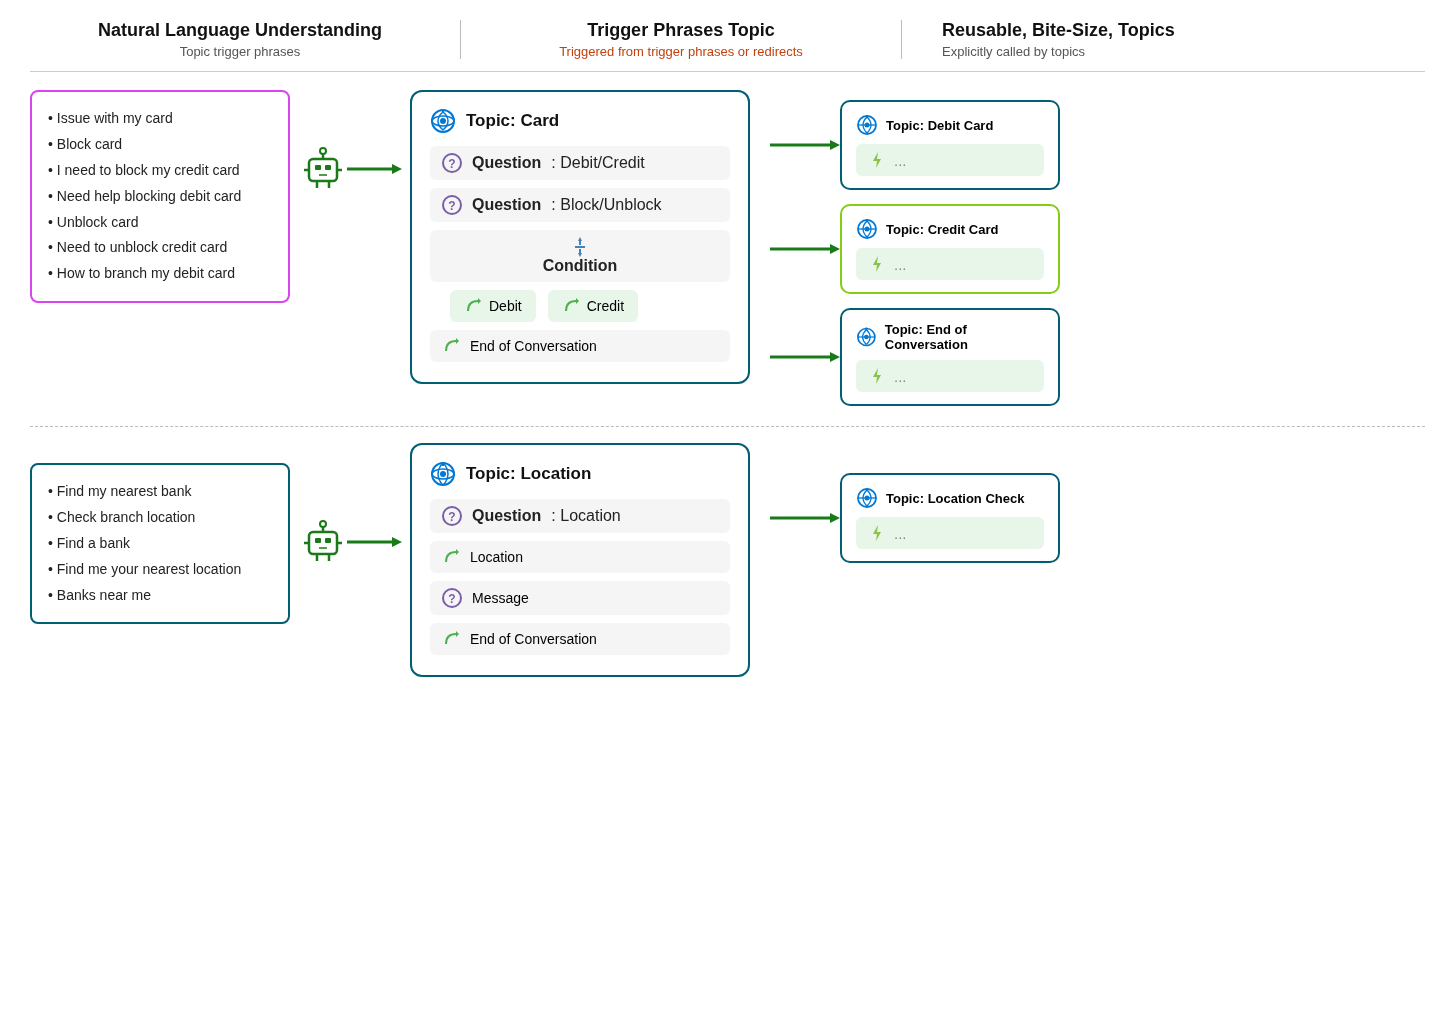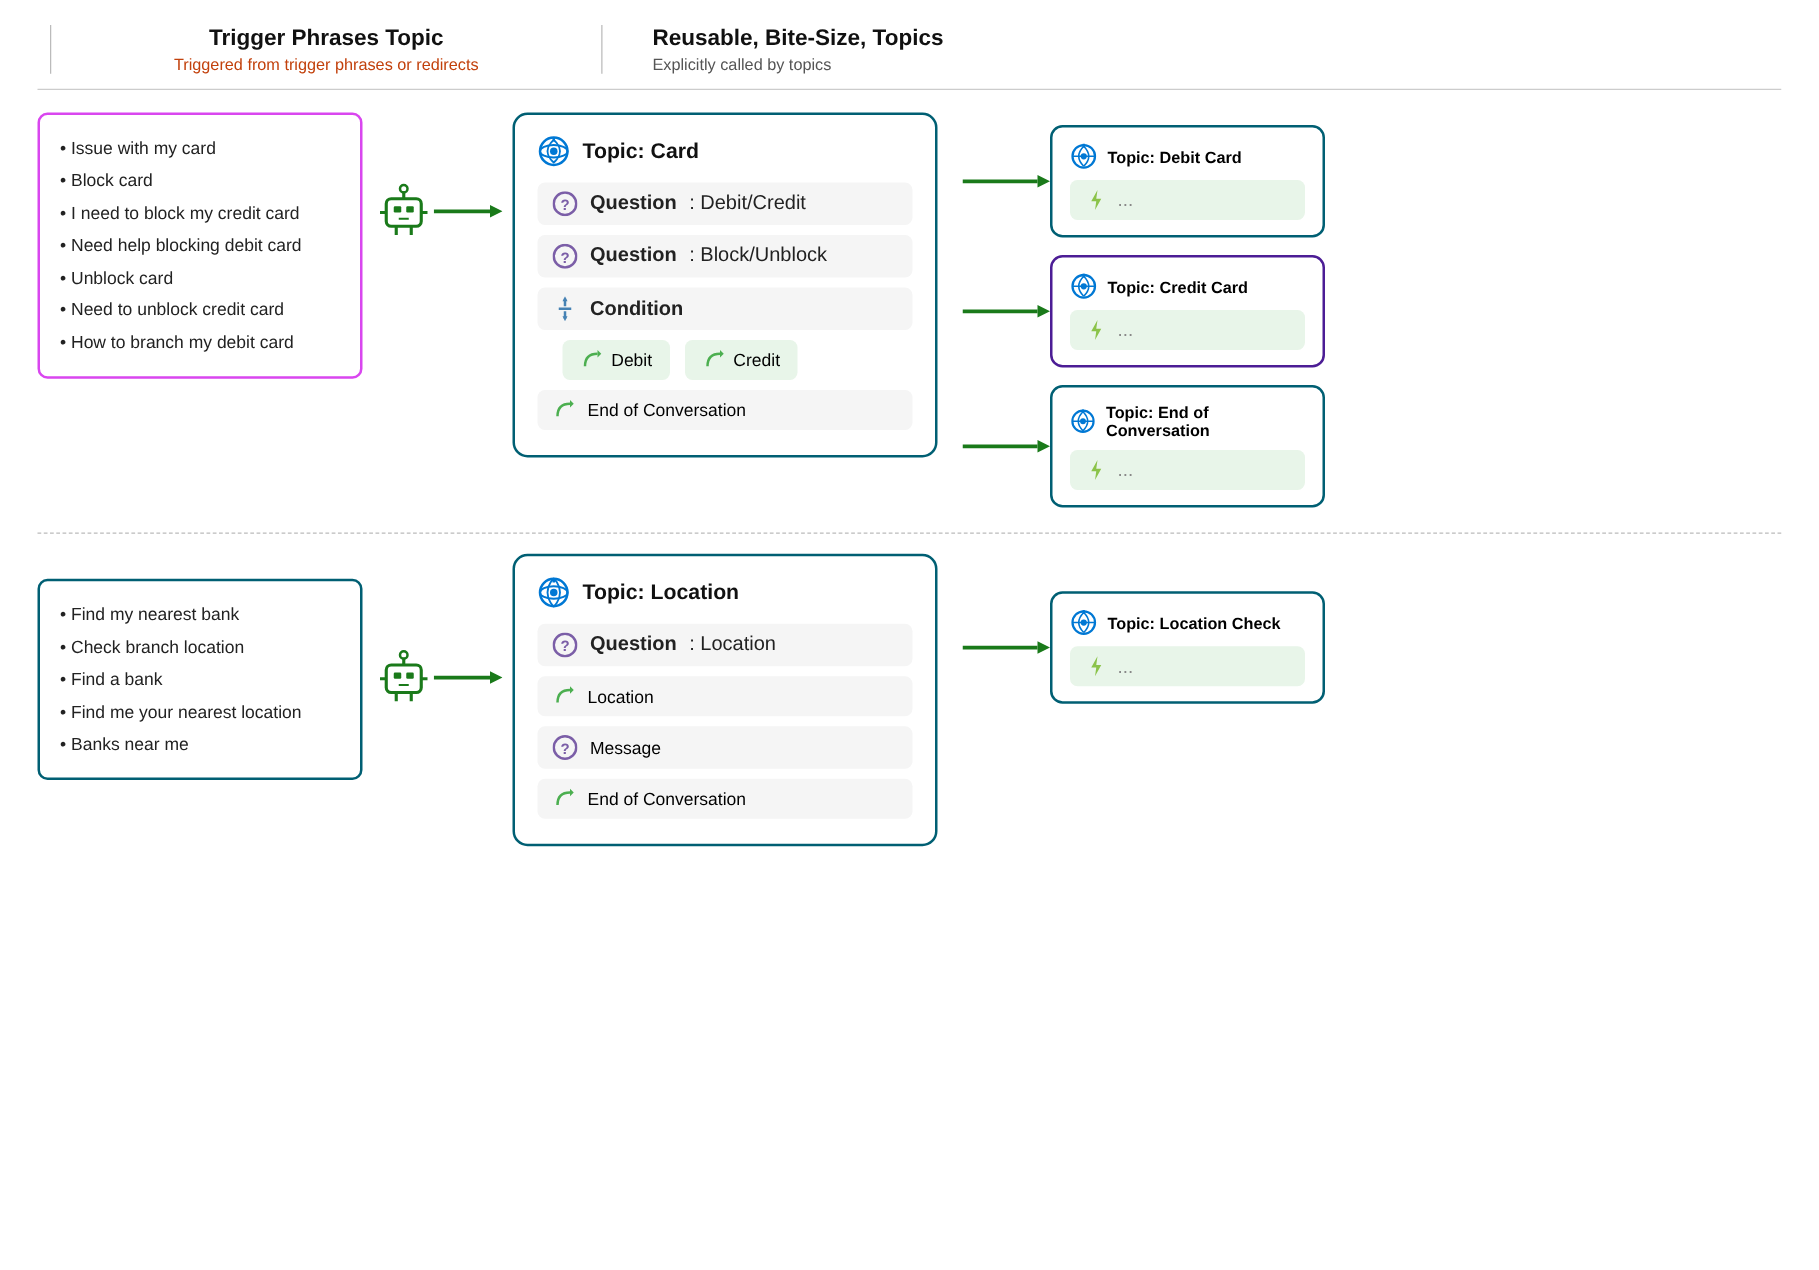--- a/index.html
+++ b/index.html
@@ -17,20 +17,24 @@
       position: relative;
       padding: 20px 30px;
     }
   </style>
 </head>
 <body>
 
 <div class="diagram-container">
 
   <div style="display:flex; width:100%; margin-bottom:18px; border-bottom: 1px solid #ccc; padding-bottom:12px;">
+    <div style="width:420px; flex-shrink:0; text-align:center;">
+      <div style="font-size:18px; font-weight:700; color:#111;">Natural Language Understanding</div>
+      <div style="font-size:13px; color:#555; margin-top:3px;">Topic trigger phrases</div>
+    </div>
     <div style="width:1px; background:#bbb; flex-shrink:0; margin:0 10px;"></div>
     <div style="width:420px; flex-shrink:0; text-align:center;">
       <div style="font-size:18px; font-weight:700; color:#111;">Trigger Phrases Topic</div>
       <div style="font-size:13px; color:#c2410c; margin-top:3px;">Triggered from trigger phrases or redirects</div>
     </div>
     <div style="width:1px; background:#bbb; flex-shrink:0; margin:0 10px;"></div>
     <div style="flex:1; text-align:left; padding-left:30px;">
       <div style="font-size:18px; font-weight:700; color:#111;">Reusable, Bite-Size, Topics</div>
       <div style="font-size:13px; color:#555; margin-top:3px;">Explicitly called by topics</div>
     </div>
@@ -96,21 +100,21 @@
 
         <div style="display:flex; align-items:center; gap:10px; background:#f5f5f5; border-radius:6px; padding:7px 12px; margin-bottom:8px;">
           <svg width="20" height="20" viewBox="0 0 20 20">
             <circle cx="10" cy="10" r="9" fill="none" stroke="#7b5ea7" stroke-width="2"></circle>
             <text x="10" y="15" text-anchor="middle" font-size="12" fill="#7b5ea7" font-weight="700">?</text>
           </svg>
           <span style="font-weight:700; color:#222;">Question</span>
             <span style="color:#222;">: Block/Unblock</span>
         </div>
 
-        <div style="display:flex; align-items:flex-end; gap:10px; background:#f5f5f5; border-radius:6px; padding:7px 12px; margin-bottom:8px;">
+        <div style="display:flex; align-items:center; background:#f5f5f5; border-radius:6px; padding:7px 12px; margin-bottom:8px;flex-direction:column;">
           <svg width="20" height="20" viewBox="0 0 20 20">
             <line x1="10" y1="2" x2="10" y2="8" stroke="#4682b4" stroke-width="2"></line>
             <line x1="10" y1="12" x2="10" y2="18" stroke="#4682b4" stroke-width="2"></line>
             <line x1="5" y1="10" x2="15" y2="10" stroke="#4682b4" stroke-width="2"></line>
             <polygon points="10,0 12,4 8,4" fill="#4682b4"></polygon>
             <polygon points="10,20 12,16 8,16" fill="#4682b4"></polygon>
           </svg>
           <span style="font-weight:700; color:#222;">Condition</span>
         </div>
 
@@ -169,21 +173,21 @@
               <span style="font-size:15px; color:#888;">...</span>
             </div>
           </div>
         </div>
 
         <div style="display:flex; align-items:center; margin-bottom:14px;">
           <svg width="70" height="14" viewBox="0 0 70 14" style="flex-shrink:0;">
             <line x1="0" y1="7" x2="60" y2="7" stroke="#1a7a1a" stroke-width="3"></line>
             <polygon points="60,2 70,7 60,12" fill="#1a7a1a"></polygon>
           </svg>
-          <div style="border:2px solid #4c1d95; border-radius:10px; background:#fff; padding:12px 14px; width:220px;">
+          <div style="border:2px solid #84cc16; border-radius:10px; background:#fff; padding:12px 14px; width:220px;">
             <div style="display:flex; align-items:center; gap:8px; margin-bottom:8px;">
               <svg width="22" height="22" viewBox="0 0 22 22">
                 <circle cx="11" cy="11" r="9" fill="none" stroke="#0078d4" stroke-width="1.8"></circle>
                 <path d="M11 3 C11 3, 7 7, 7 11 C7 15, 11 19, 11 19" fill="none" stroke="#0078d4" stroke-width="1.3"></path>
                 <path d="M11 3 C11 3, 15 7, 15 11 C15 15, 11 19, 11 19" fill="none" stroke="#0078d4" stroke-width="1.3"></path>
                 <line x1="2" y1="11" x2="20" y2="11" stroke="#0078d4" stroke-width="1.3"></line>
                 <circle cx="11" cy="11" r="2.5" fill="#0078d4"></circle>
                 <line x1="11" y1="1" x2="11" y2="4" stroke="#0078d4" stroke-width="1.8"></line>
               </svg>
               <span style="font-size:13px; font-weight:700;">Topic: Credit Card</span>

